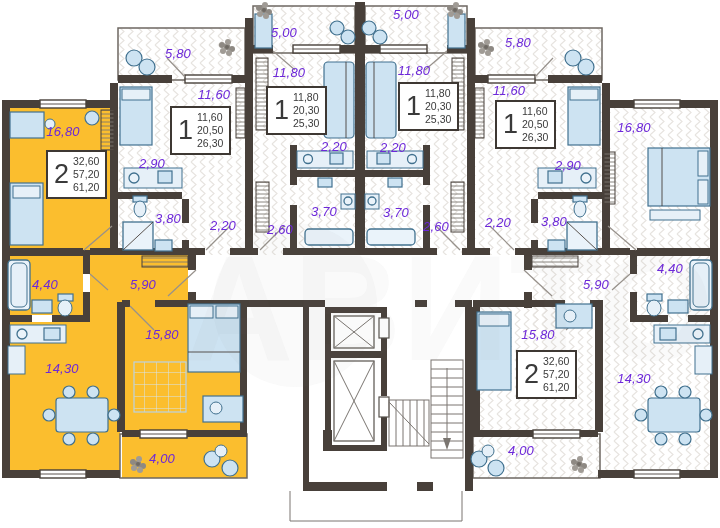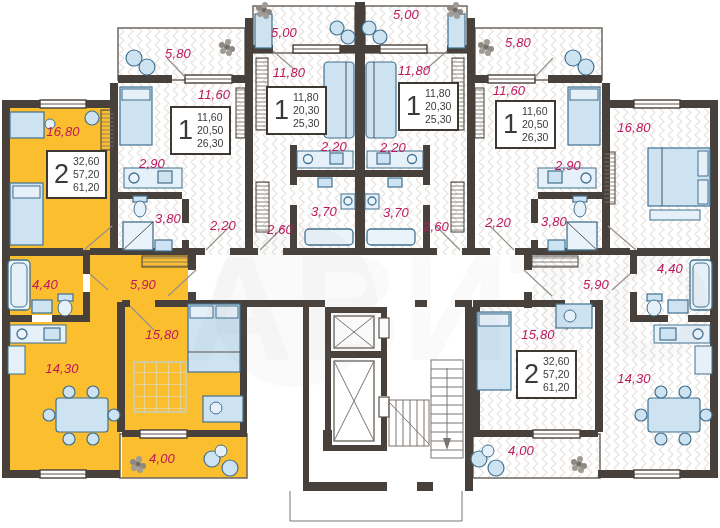--- a/index.html
+++ b/index.html
@@ -1,20 +1,20 @@
 <!DOCTYPE html>
 <html><head>
 <meta charset="utf-8">
 <style>
   html,body{margin:0;padding:0;background:#fff;}
   #plan{position:relative;width:720px;height:528px;background:#fff;overflow:hidden;
         font-family:"Liberation Sans",sans-serif;}
   #plan svg{position:absolute;left:0;top:0;}
   .lbl{position:absolute;transform:translate(-50%,-50%);font:italic 13px "Liberation Sans",sans-serif;
-       color:#be185d;white-space:nowrap;letter-spacing:.2px;text-align:center;}
+       color:#6d28d9;white-space:nowrap;letter-spacing:.2px;text-align:center;}
   .sb{position:absolute;background:#fff;border:2px solid #3e3833;display:flex;align-items:center;
       gap:4px;padding:3px 6px;color:#3a3a3a;box-sizing:border-box;}
   .sb .n{font-size:27px;font-weight:500;line-height:1;}
   .sb .v{font-size:10.5px;line-height:1.25;display:flex;flex-direction:column;}
   
   .wallg{stroke:none;}
   .f{fill:#cde3f2;stroke:#41718f;stroke-width:1.2;}
   .f2{fill:#e6f0f8;stroke:#41718f;stroke-width:1;}
   .ol{fill:#eaf3fa;stroke:#41718f;stroke-width:1.3;}
   .thin{fill:none;stroke:#6d6761;stroke-width:1.5;}

